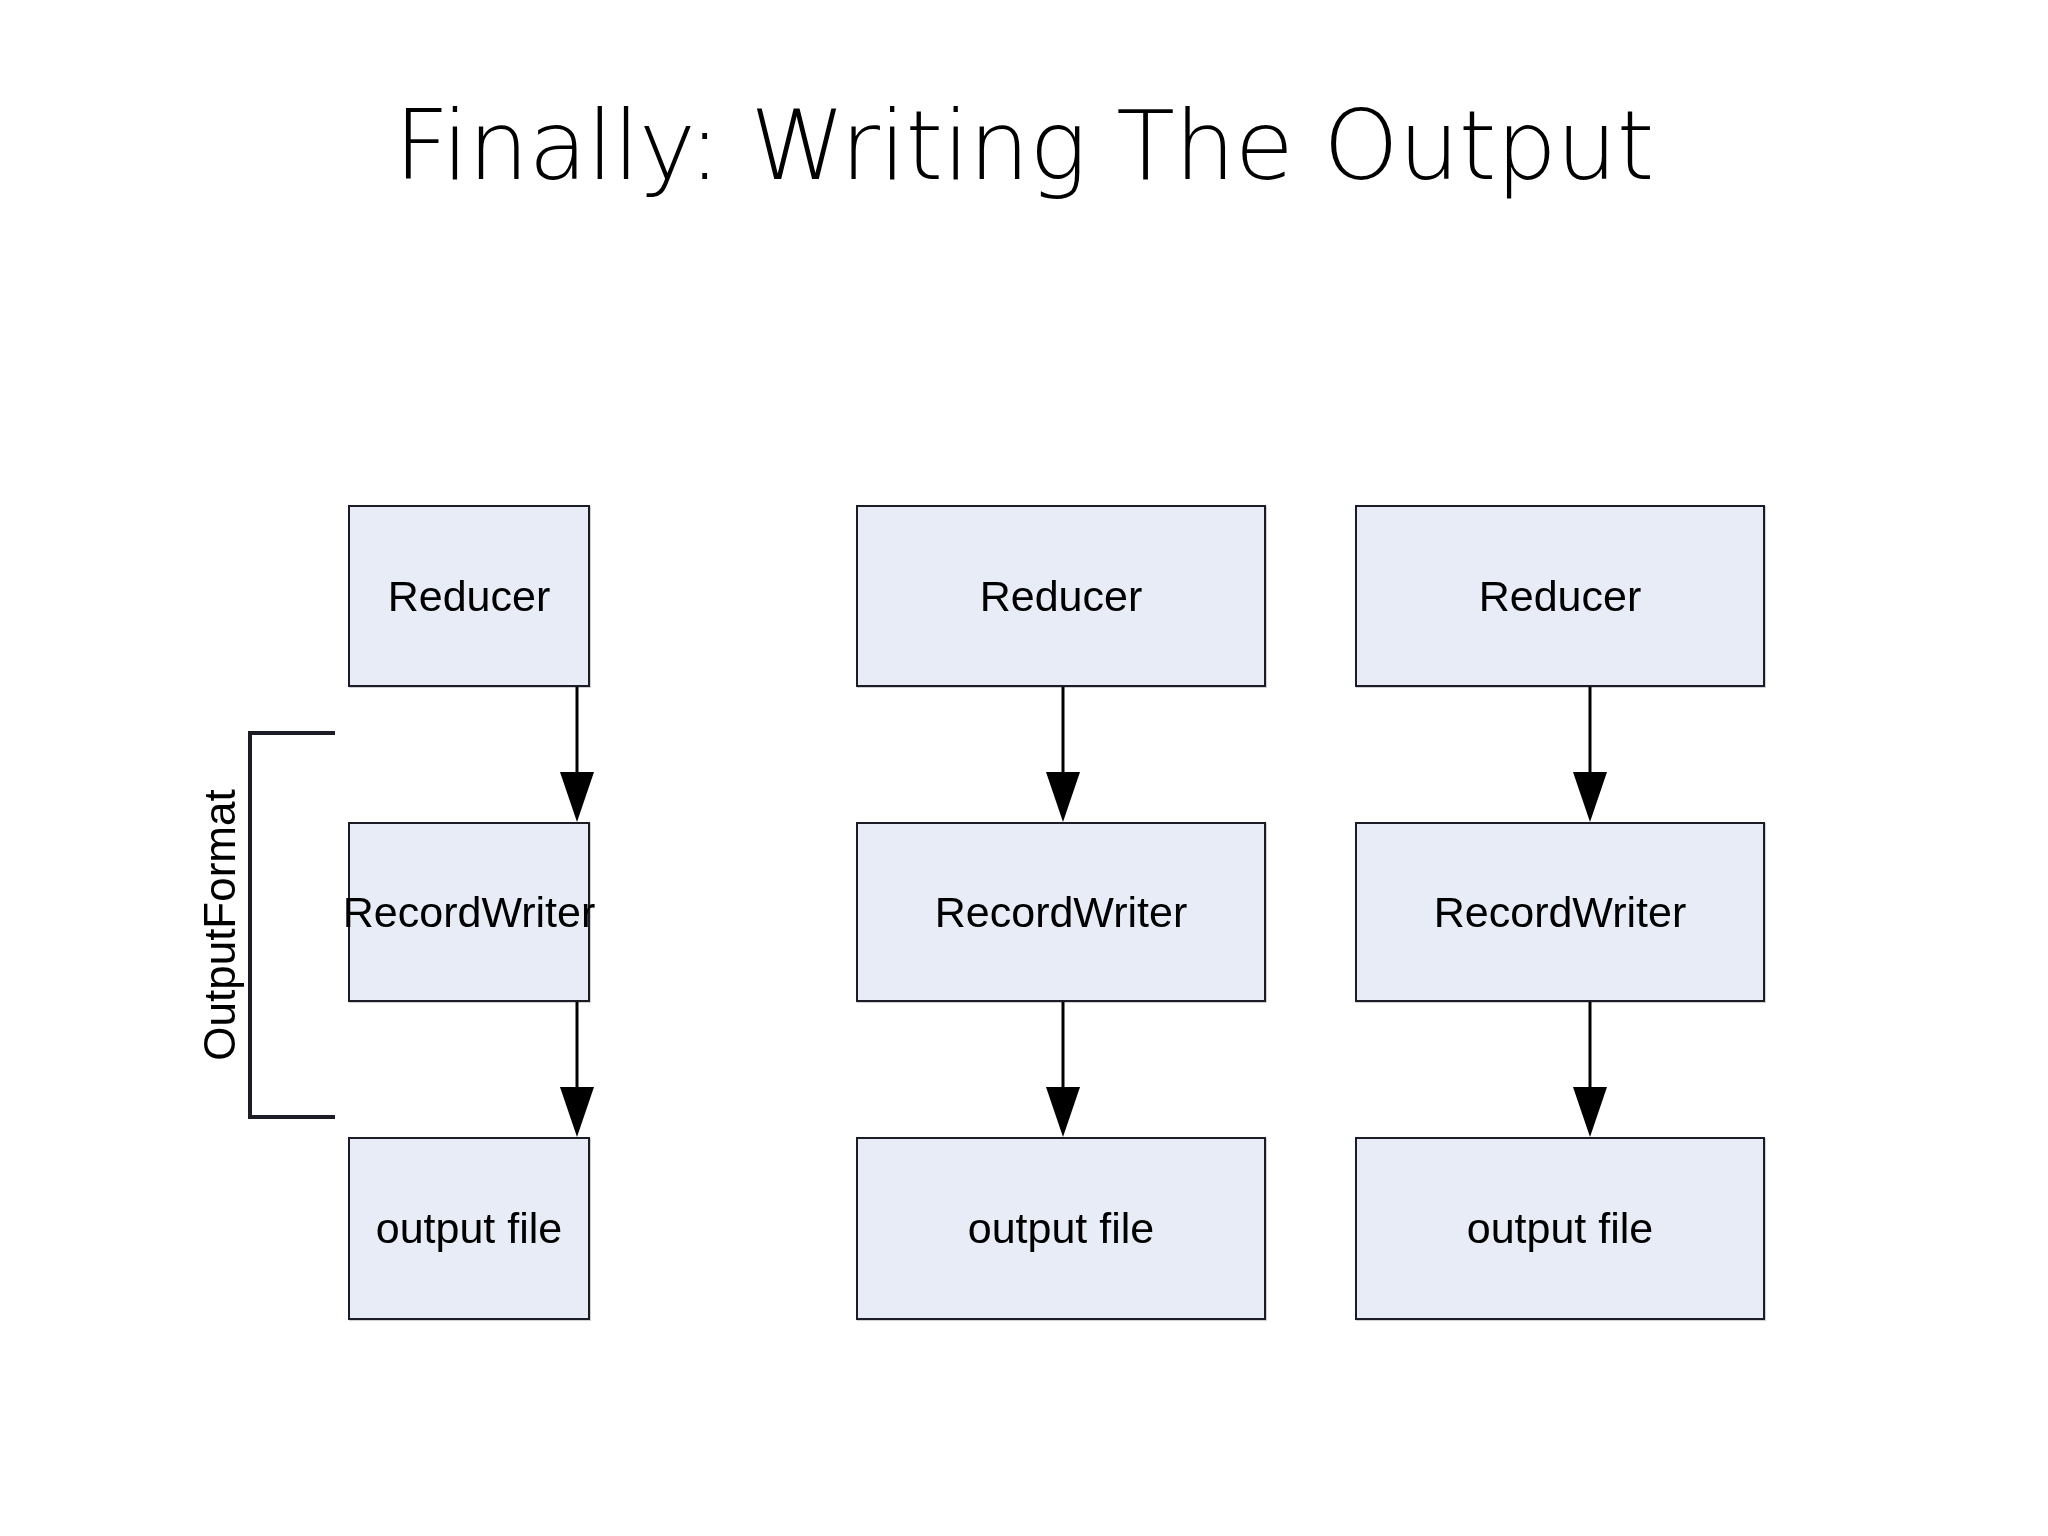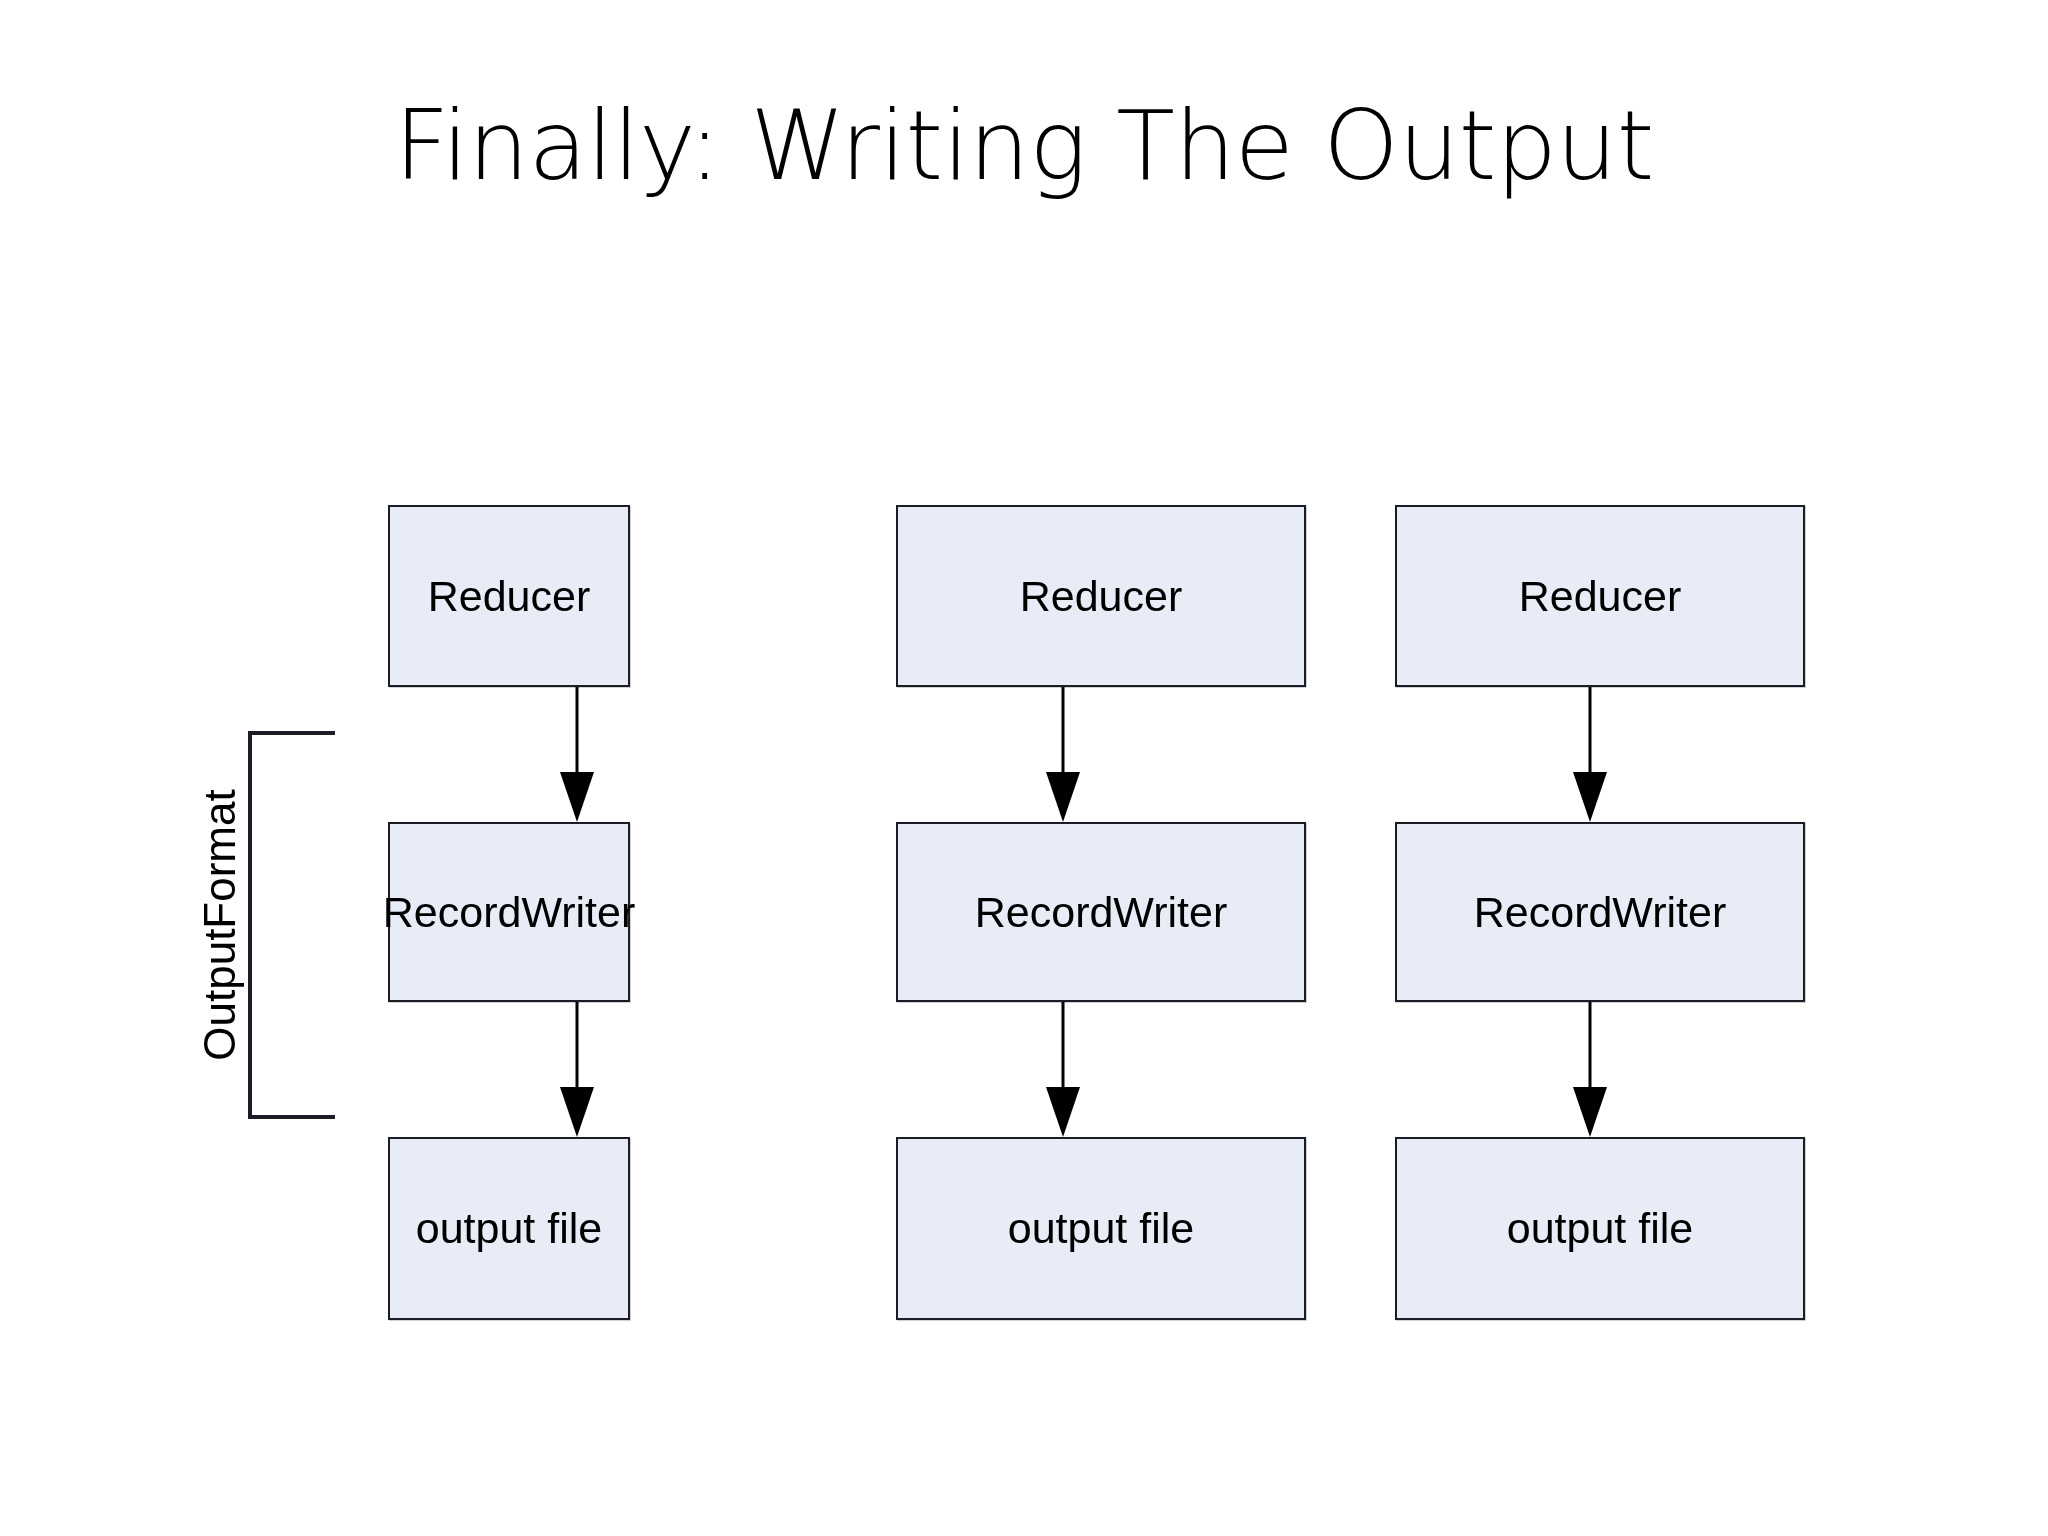--- a/index.html
+++ b/index.html
@@ -43,21 +43,20 @@
 
   .node-box {
     position: absolute;
     box-sizing: border-box;
     background: #e8ecf7;
     border: 2px solid #1c1c26;
     display: flex;
     align-items: center;
     justify-content: center;
     box-shadow: 1px 1px 0 rgba(0,0,0,0.18);
-    margin-left: 40px;
   }
   .node-label {
     font-family: "Liberation Sans", sans-serif;
     font-weight: 400;
     font-size: 43px;
     color: #000000;
     line-height: 1;
     white-space: nowrap;
   }
 

